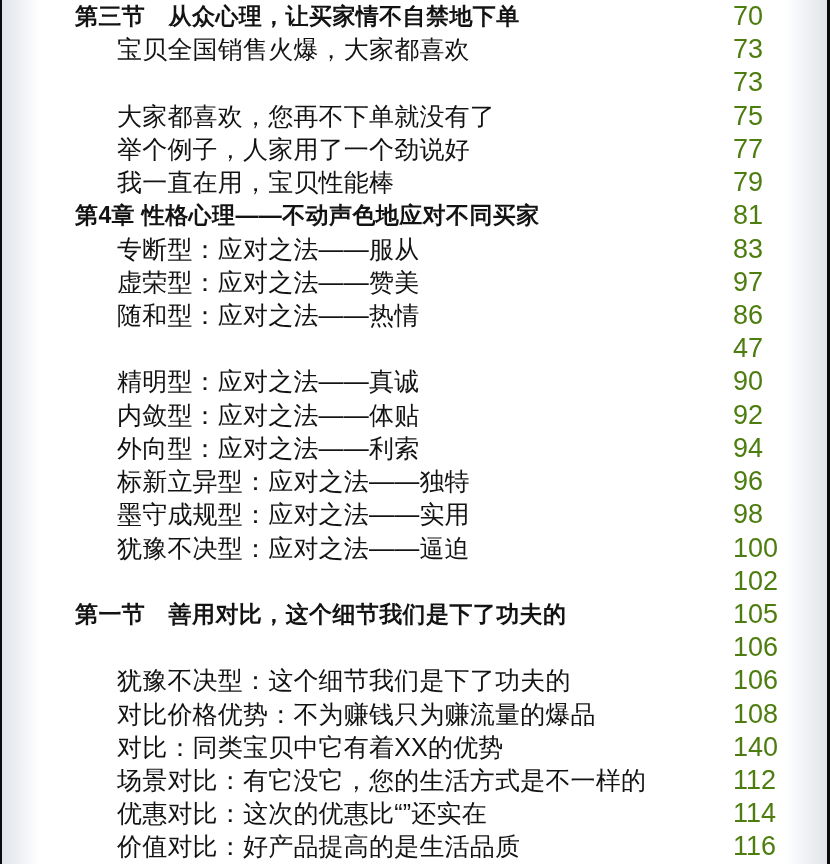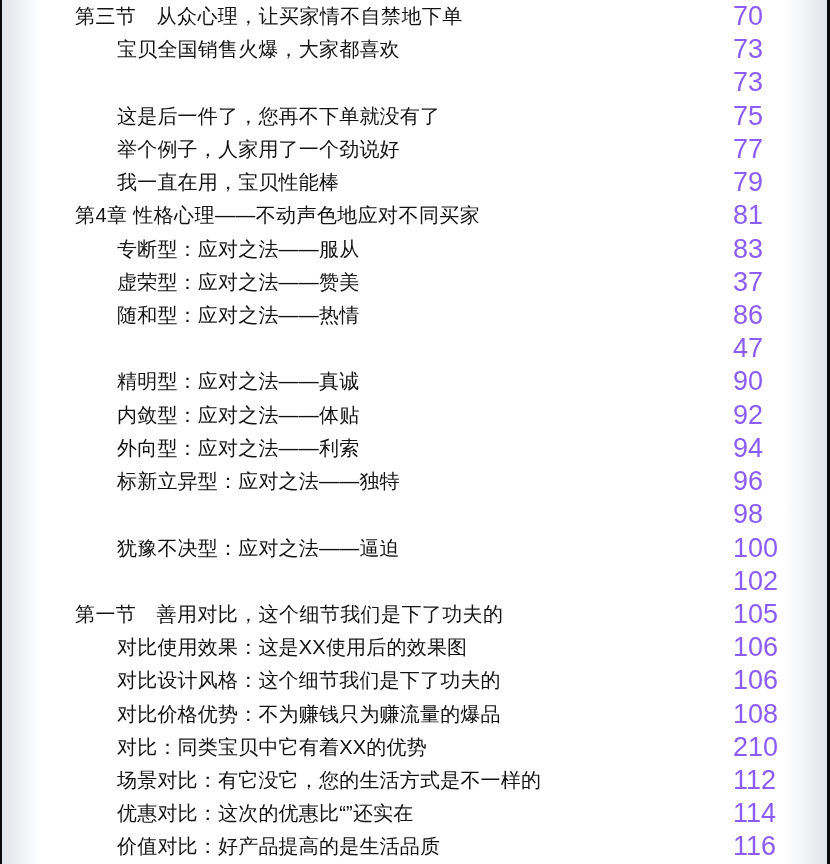--- a/index.html
+++ b/index.html
@@ -44,42 +44,42 @@
     flex-direction: column;
   }
   .row {
     position: relative;
     box-sizing: border-box;
     height: 33.23px;
     line-height: 33.23px;
     white-space: nowrap;
   }
   .row .title {
-    font-size: 20px;
+    font-size: 25px;
     color: #131313;
     letter-spacing: 0.2px;
   }
   .row.level-item { padding-left: 77px; }
   .row.level-chapter,
   .row.level-section { padding-left: 35px; }
   .row.level-chapter .title,
   .row.level-section .title {
-    font-weight: 400;
-    font-size: 20px;
+    font-weight: 700;
+    font-size: 23px;
     letter-spacing: 0.4px;
   }
   .pagenum {
     position: absolute;
     left: 693px;
     top: 0;
     height: 33.23px;
     line-height: 33.23px;
     font-size: 27px;
     font-family: "Liberation Sans", sans-serif;
-    color: #8b5cf6;
+    color: #4d7c0f;
   }
 </style>
 </head>
 <body>
 
 <div class="stage">
   <div class="edge edge-left"></div>
   <div class="toc" id="toc-list">
   <div class="row level-section">
     <span class="title">第三节　从众心理，让买家情不自禁地下单</span>
@@ -89,21 +89,21 @@
   <div class="row level-item">
     <span class="title">宝贝全国销售火爆，大家都喜欢</span>
     <span class="pagenum">73</span>
   </div>
 
   <div class="row level-item">
     <span class="pagenum">73</span>
   </div>
 
   <div class="row level-item">
-    <span class="title">这是后一件了，您再不下单就没有了</span>
+    <span class="title">大家都喜欢，您再不下单就没有了</span>
     <span class="pagenum">75</span>
   </div>
 
   <div class="row level-item">
     <span class="title">举个例子，人家用了一个劲说好</span>
     <span class="pagenum">77</span>
   </div>
 
   <div class="row level-item">
     <span class="title">我一直在用，宝贝性能棒</span>
@@ -115,21 +115,21 @@
     <span class="pagenum">81</span>
   </div>
 
   <div class="row level-item">
     <span class="title">专断型：应对之法——服从</span>
     <span class="pagenum">83</span>
   </div>
 
   <div class="row level-item">
     <span class="title">虚荣型：应对之法——赞美</span>
-    <span class="pagenum">37</span>
+    <span class="pagenum">97</span>
   </div>
 
   <div class="row level-item">
     <span class="title">随和型：应对之法——热情</span>
     <span class="pagenum">86</span>
   </div>
 
   <div class="row level-item">
     <span class="pagenum">47</span>
   </div>
@@ -148,55 +148,55 @@
     <span class="title">外向型：应对之法——利索</span>
     <span class="pagenum">94</span>
   </div>
 
   <div class="row level-item">
     <span class="title">标新立异型：应对之法——独特</span>
     <span class="pagenum">96</span>
   </div>
 
   <div class="row level-item">
+    <span class="title">墨守成规型：应对之法——实用</span>
     <span class="pagenum">98</span>
   </div>
 
   <div class="row level-item">
     <span class="title">犹豫不决型：应对之法——逼迫</span>
     <span class="pagenum">100</span>
   </div>
 
   <div class="row level-chapter">
     <span class="pagenum">102</span>
   </div>
 
   <div class="row level-section">
     <span class="title">第一节　善用对比，这个细节我们是下了功夫的</span>
     <span class="pagenum">105</span>
   </div>
 
   <div class="row level-item">
-    <span class="title">对比使用效果：这是XX使用后的效果图</span>
     <span class="pagenum">106</span>
   </div>
 
   <div class="row level-item">
-    <span class="title">对比设计风格：这个细节我们是下了功夫的</span>
+    <span class="title">犹豫不决型：这个细节我们是下了功夫的</span>
     <span class="pagenum">106</span>
   </div>
 
   <div class="row level-item">
     <span class="title">对比价格优势：不为赚钱只为赚流量的爆品</span>
     <span class="pagenum">108</span>
   </div>
 
   <div class="row level-item">
     <span class="title">对比：同类宝贝中它有着XX的优势</span>
-    <span class="pagenum">210</span>
+    <span class="pagenum">140</span>
   </div>
 
   <div class="row level-item">
     <span class="title">场景对比：有它没它，您的生活方式是不一样的</span>
     <span class="pagenum">112</span>
   </div>
 
   <div class="row level-item">
     <span class="title">优惠对比：这次的优惠比“”还实在</span>
     <span class="pagenum">114</span>

